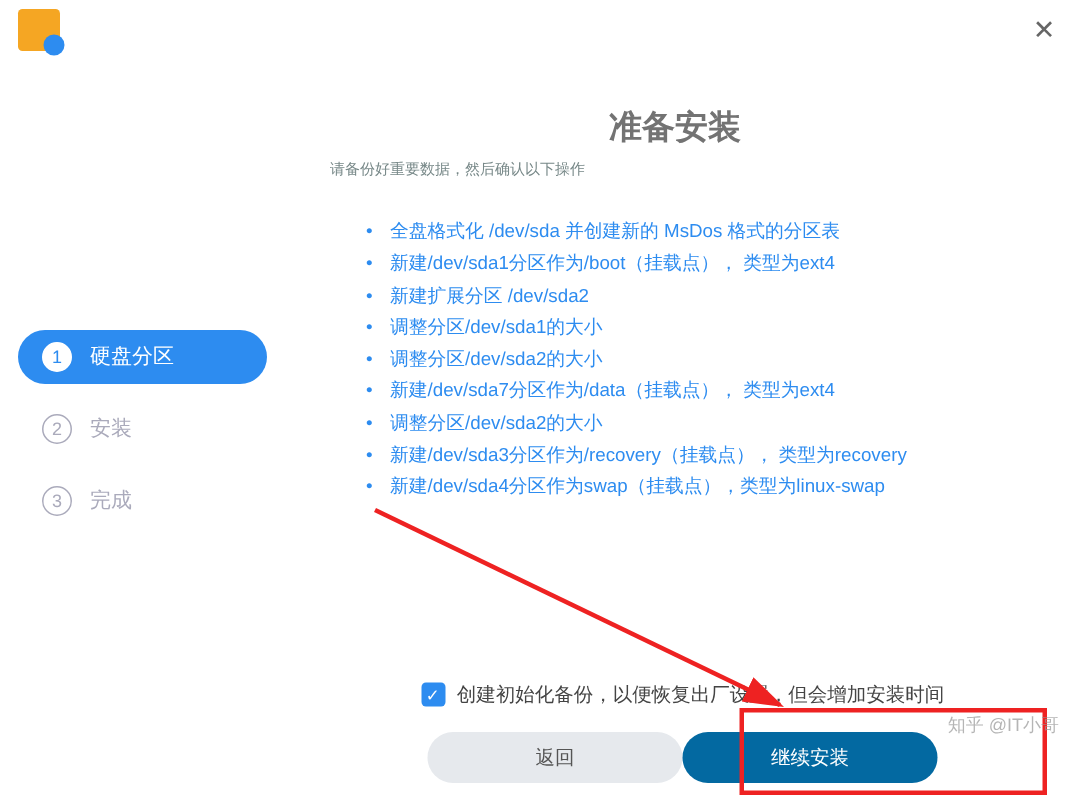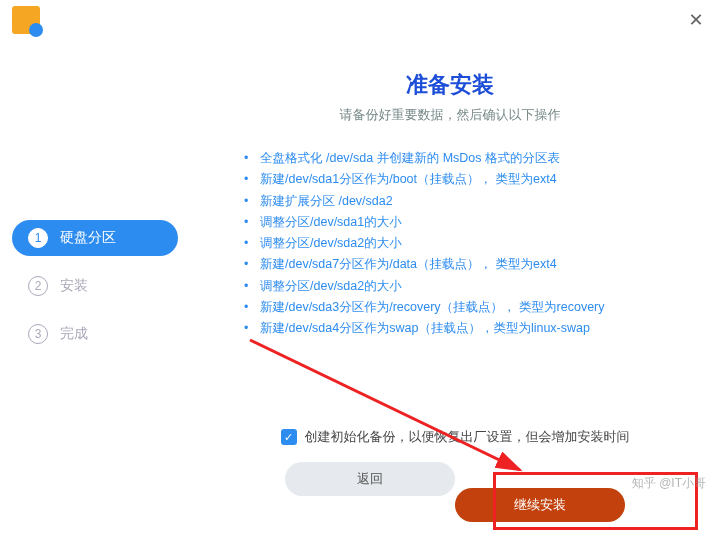--- a/index.html
+++ b/index.html
@@ -84,26 +84,25 @@
       border-color: #fff;
     }
     .main {
       flex: 1;
       padding: 30px 40px 0 30px;
       position: relative;
     }
     .heading {
       text-align: center;
       font-size: 22px;
-      color: #1d4ed8;
+      color: #737373;
       font-weight: 600;
     }
     .subheading {
-      text-align: center;
-      font-size: 13px;
+      font-size: 10px;
       color: #788;
       margin-top: 6px;
       margin-bottom: 24px;
     }
     .op-list {
       padding-left: 24px;
     }
     .op-item {
       font-size: 12.5px;
       color: #2d8cf0;
@@ -158,23 +157,22 @@
       cursor: pointer;
       display: flex;
       align-items: center;
       justify-content: center;
     }
     .btn-back {
       background: #e6e9ed;
       color: #555;
     }
     .btn-continue {
-      background: #c2410c;
+      background: #0369a1;
       color: #fff;
-      margin-top: 26px;
     }
     .highlight-box {
       position: absolute;
       border: 3px solid #e22;
       pointer-events: none;
     }
     .arrow-svg {
       position: absolute;
       pointer-events: none;
     }

